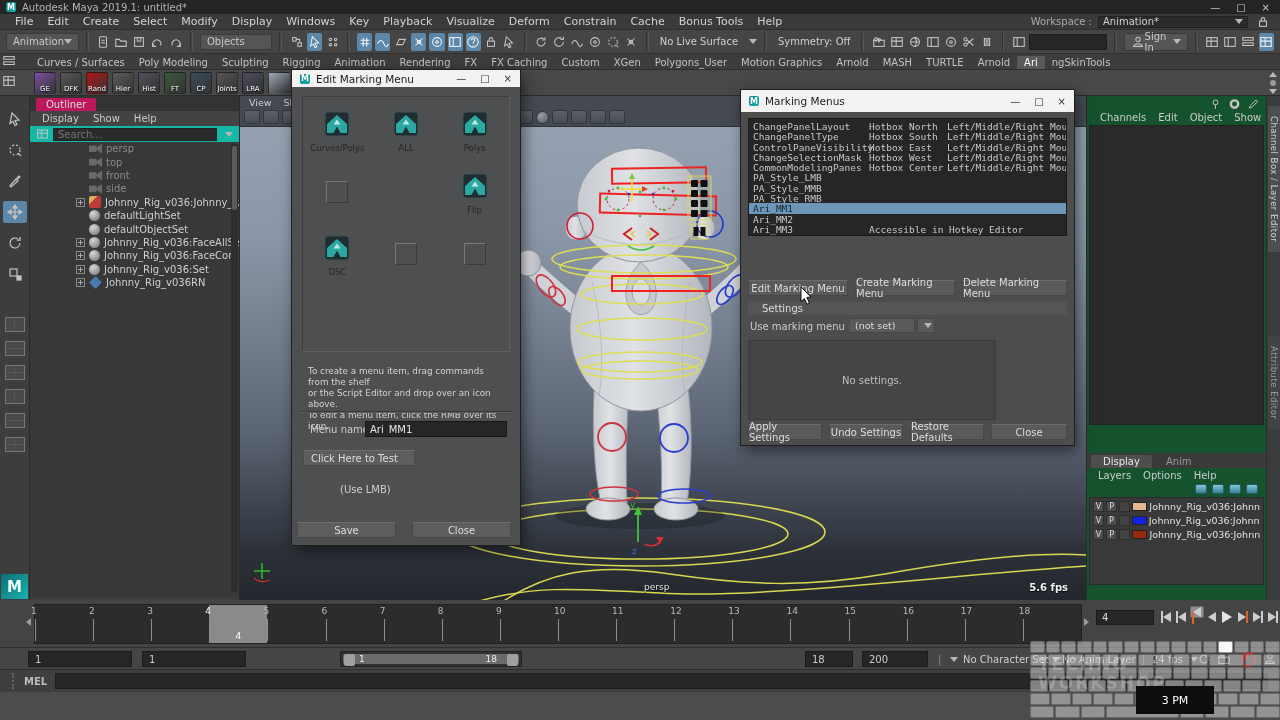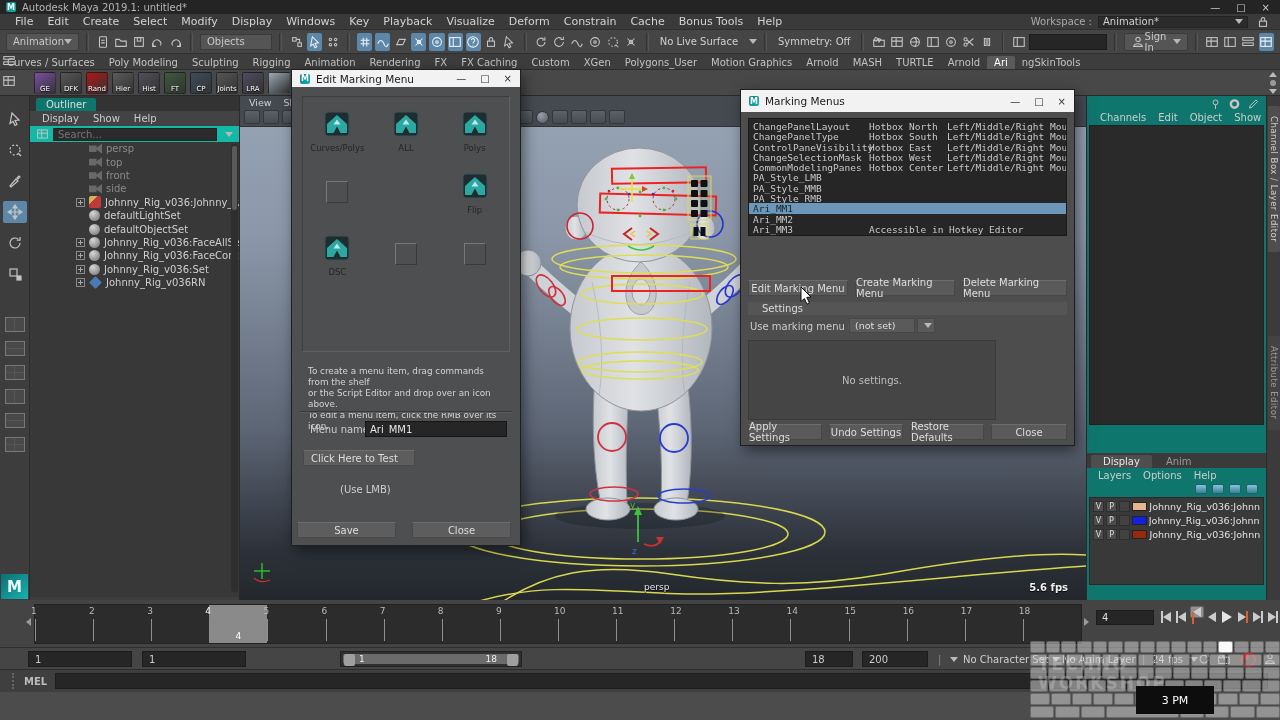--- a/index.html
+++ b/index.html
@@ -21,21 +21,21 @@
   .sep{width:3px;height:18px;border-left:1px solid #333;border-right:1px solid #555;margin:0 4px;}
   .sl-dd{height:18px;background:#555;border:1px solid #3a3a3a;border-radius:2px;display:flex;align-items:center;padding:0 6px;font-size:10px;}
   .sli{width:18px;height:18px;display:inline-flex;align-items:center;justify-content:center;border-radius:2px;}
   .sli.active{background:#5d87a8;}
   .ic{width:14px;height:14px;fill:none;stroke:#c4c4c4;stroke-width:1.2;}
   .sli.active .ic{stroke:#eef3f6;}
   .slfield{height:16px;background:#555;border:1px solid #3a3a3a;display:flex;align-items:center;padding:0 6px;font-size:10px;}
   .sltext{font-size:10px;color:#cfcfcf;padding:0 4px;white-space:nowrap;}
   .darkbox{width:92px;height:16px;background:#262626;border:1px solid #1d1d1d;}
   
-  #shelftabs{left:0;top:54px;width:1280px;height:16px;background:#3d3d3d;border-bottom:1px solid #2d2d2d;display:flex;align-items:flex-end;}
+  #shelftabs{left:0;top:54px;width:1280px;height:16px;background:#3d3d3d;border-bottom:1px solid #2d2d2d;display:flex;align-items:flex-end;padding-left:30px;}
   .stab{padding:1px 7px;font-size:10px;color:#c2c2c2;white-space:nowrap;}
   .stab.active{background:#5a5a5a;color:#fff;border-radius:2px 2px 0 0;}
   #shelfrow{left:0;top:70px;width:1280px;height:26px;background:#484848;border-bottom:1px solid #2a2a2a;display:flex;align-items:center;gap:4px;padding-left:34px;}
   .shbtn{width:22px;height:22px;border-radius:2px;position:relative;border:1px solid rgba(0,0,0,.4);}
   .shbtn b{position:absolute;left:0;right:0;bottom:0;font-size:7px;font-weight:normal;color:#fff;text-align:center;text-shadow:0 1px 1px #000;line-height:8px;}
   .shelf-side{position:absolute;left:2px;top:56px;display:flex;flex-direction:column;gap:8px;}
   .shelf-scroll{position:absolute;right:3px;top:72px;display:flex;flex-direction:column;gap:3px;align-items:center;}
   .tri-up{width:0;height:0;border-left:4px solid transparent;border-right:4px solid transparent;border-bottom:5px solid #bbb;}
   .tri-dn{width:0;height:0;border-left:4px solid transparent;border-right:4px solid transparent;border-top:5px solid #bbb;}
   .dot8{width:6px;height:6px;border-radius:50%;background:#9a9a9a;}
@@ -44,21 +44,21 @@
   .tool{width:24px;height:22px;display:flex;align-items:center;justify-content:center;border-radius:2px;}
   .tool.active{background:#5d87a8;}
   .tool .ic{width:16px;height:16px;}
   .laythumb{width:20px;height:15px;border:1px solid #777;background:linear-gradient(#565656,#565656) 50% 0/1px 100% no-repeat,#494949;}
   .laythumb.l2{background:linear-gradient(#565656,#565656) 0 50%/100% 1px no-repeat,#494949;}
   .laythumb.l3{background:linear-gradient(#565656,#565656) 50% 0/1px 100% no-repeat,linear-gradient(#565656,#565656) 0 50%/100% 1px no-repeat,#494949;}
   #mayacorner{position:absolute;left:1px;top:574px;width:27px;height:25px;background:linear-gradient(135deg,#0d6d74,#19b3ae);display:flex;align-items:center;justify-content:center;color:#eafffe;font-weight:bold;font-size:15px;}
   
   #outliner{left:30px;top:96px;width:210px;height:504px;background:#3e3e3e;border-right:1px solid #2a2a2a;}
   #outl-tabrow{height:15px;background:#333;display:flex;align-items:flex-end;padding-left:6px;}
-  #outl-tab{background:#0f766e;color:#ddd;font-size:10px;padding:1px 10px;border-radius:2px 2px 0 0;}
+  #outl-tab{background:#be185d;color:#ddd;font-size:10px;padding:1px 10px;border-radius:2px 2px 0 0;}
   #outl-menus{height:15px;display:flex;gap:2px;align-items:center;padding-left:6px;background:#434343;}
   #outl-menus span{padding:0 6px;font-size:10px;color:#ccc;}
   #outl-search{height:16px;display:flex;align-items:center;gap:4px;padding:0 6px;background:#14b8a6;}
   #outl-search input{flex:1;height:13px;background:#2b2b2b;border:1px solid #222;color:#bbb;font-size:10px;padding:0 4px;font-family:inherit;}
   #outl-tree{position:relative;height:455px;background:#383838;overflow:hidden;}
   .orow{display:flex;align-items:center;height:13.4px;padding-left:46px;gap:4px;}
   .orow .lbl{font-size:10px;color:#cfcfcf;white-space:nowrap;}
   .orow.dim .lbl{color:#8a8a8a;}
   .expbox{width:9px;height:9px;border:1px solid #8a8a8a;flex:none;
     background:linear-gradient(#aaa,#aaa) center/5px 1px no-repeat,linear-gradient(#aaa,#aaa) center/1px 5px no-repeat;}
@@ -75,21 +75,21 @@
   #viewport{left:240px;top:96px;width:846px;height:504px;background:linear-gradient(#97a4b4 0%,#8b97a8 28%,#5d6675 66%,#2d323a 90%,#23272d 100%);overflow:hidden;}
   #vpbar{position:absolute;left:0;top:0;width:846px;height:31px;background:rgba(62,66,73,.92);border-bottom:1px solid #2e3238;}
   #vpmenus{display:flex;gap:2px;padding:1px 4px;height:13px;align-items:center;}
   #vpmenus span{font-size:9.5px;color:#cfcfcf;padding:0 5px;}
   #vpicons{display:flex;gap:3px;padding:1px 4px;align-items:center;}
   .vpi{width:16px;height:14px;background:linear-gradient(#5c6169,#474b52);border:1px solid #33363c;border-radius:2px;}
   .vpi.rnd{border-radius:50%;width:13px;height:13px;background:radial-gradient(circle at 35% 30%,#9aa2ad,#50555d);}
   #persp-label{position:absolute;left:404px;bottom:8px;font-size:9px;color:#e8e8e8;text-shadow:0 1px 1px #000;}
   #fps-label{position:absolute;right:18px;bottom:7px;font-size:10px;font-weight:bold;color:#f0f0f0;text-shadow:0 1px 1px #000;}
   
-  #rightpanel{left:1086px;top:96px;width:180px;height:504px;background:#0f766e;border-left:1px solid #2c2c2c;}
+  #rightpanel{left:1086px;top:96px;width:180px;height:504px;background:#14532d;border-left:1px solid #2c2c2c;}
   #rp-icons{height:14px;display:flex;justify-content:flex-end;gap:6px;padding:1px 6px;}
   #rp-menus{height:15px;display:flex;align-items:center;padding-left:8px;gap:2px;}
   #rp-menus span{font-size:10px;color:#ccc;padding:0 5px;}
   #chbox-empty{height:300px;background:#2a2a2a;border:1px solid #222;margin:0 2px;}
   #layerpanel{margin-top:28px;}
   #lp-tabs{height:15px;display:flex;align-items:flex-end;padding-left:4px;gap:2px;background:#3a3a3a;}
   .lptab{font-size:10px;padding:1px 12px;color:#9a9a9a;}
   .lptab.active{background:#4e4e4e;color:#e8e8e8;border-radius:2px 2px 0 0;}
   #lp-menus{height:14px;display:flex;align-items:center;padding-left:6px;gap:2px;}
   #lp-menus span{font-size:10px;color:#ccc;padding:0 5px;}

